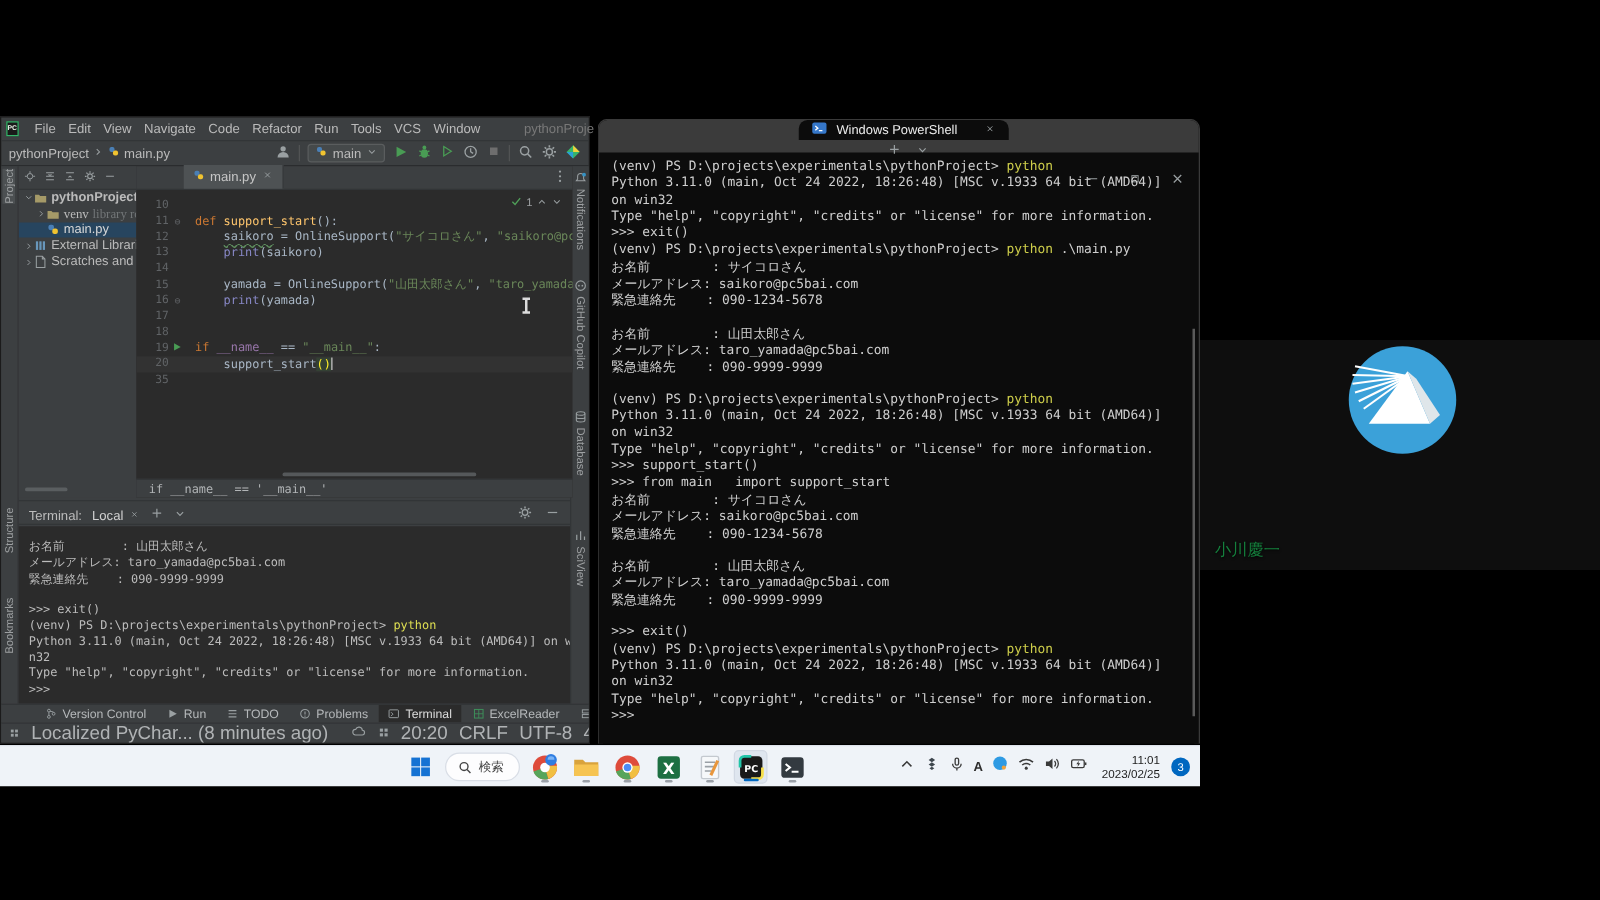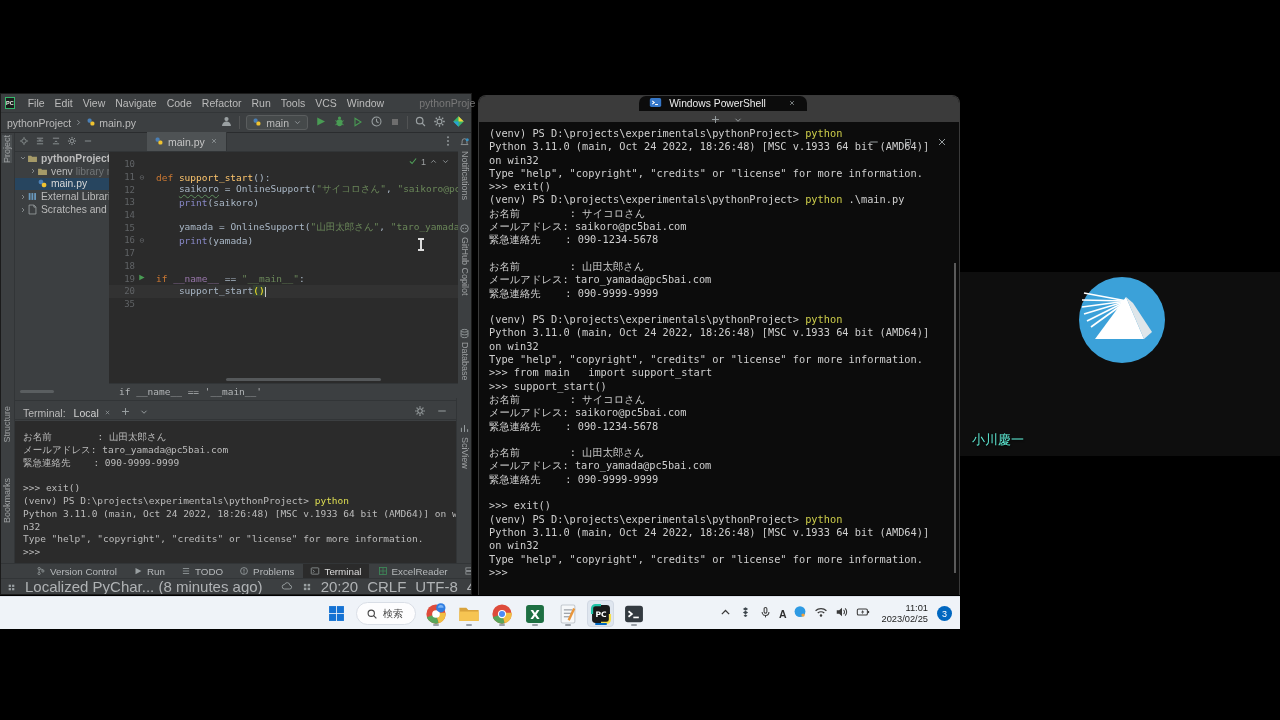--- a/index.html
+++ b/index.html
@@ -93,21 +93,21 @@
   .psbtn{width:34px;height:26px;display:flex;align-items:center;justify-content:center;}
   .pscontent{position:absolute;left:0;right:0;top:26px;bottom:0;overflow:hidden;padding:5px 4px 0 10px;
        font-family:"DejaVu Sans Mono",monospace;font-size:10.3px;}
   .psline{height:13.3px;white-space:pre;}
   .ps .c-p{color:#cfcfcf}.ps .c-y{color:#cdcd4a}
   .psscroll{position:absolute;right:3px;top:167px;height:310px;width:2px;background:#5a5a5a;}
 
   
   .tile{position:absolute;left:960px;top:272px;width:320px;height:184px;background:#0e0e0e;}
   .tile .logo{position:absolute;left:118px;top:4px;}
-  .pname{position:absolute;left:12px;bottom:7px;color:#5eead4;font-size:13px;text-shadow:0 1px 2px #000;}
+  .pname{position:absolute;left:12px;bottom:7px;color:#15803d;font-size:13px;text-shadow:0 1px 2px #000;}
 
   
   .tb{position:absolute;left:0;top:596px;width:960px;height:33px;background:#eff3f8;border-top:1px solid #dde2ea;}
   .tbcenter{position:absolute;left:323px;top:3px;height:27px;display:flex;align-items:center;gap:6px;}
   .tbbtn{width:27px;height:27px;border-radius:4px;display:flex;align-items:center;justify-content:center;position:relative;}
   .tbbtn.active{background:#dfe6ef;border:1px solid #d2d9e4;}
   .tbbtn .dash{position:absolute;bottom:1px;left:50%;transform:translateX(-50%);width:6px;height:2px;border-radius:2px;background:#9aa0a8;}
   .tbbtn.active .dash{width:12px;background:#0067c0;}
   .spill{height:23px;border-radius:12px;background:#fdfdfe;border:1px solid #d9dee6;display:flex;align-items:center;
        gap:5px;padding:0 12px 0 9px;color:#444;font-size:10px;}
@@ -385,21 +385,21 @@
                 <polyline points="4,6 8,10 12,6" fill="none" stroke="#9aa0a2" stroke-width="1.5"></polyline>
               </svg>
             </span>
             <span class="icon">
               <svg width="11" height="11" viewBox="0 0 16 16">
                 <path d="M1.5 4 L6 4 L7.5 5.5 L14.5 5.5 L14.5 13 L1.5 13 Z" fill="#a59a68"></path>
               </svg>
             </span>
             <span class="lbl" style="font-weight: bold;">pythonProject</span>
           </div>
-          <div class="trow" style="padding-left: 14px;">
+          <div class="trow" style="padding-left: 14px; font-family: Liberation Serif, serif;">
             <span class="icon">
               <svg width="8" height="8" viewBox="0 0 16 16">
                 <polyline points="6,4 10,8 6,12" fill="none" stroke="#9aa0a2" stroke-width="1.5"></polyline>
               </svg>
             </span>
             <span class="icon">
               <svg width="11" height="11" viewBox="0 0 16 16">
                 <path d="M1.5 4 L6 4 L7.5 5.5 L14.5 5.5 L14.5 13 L1.5 13 Z" fill="#a59a68"></path>
               </svg>
             </span>
@@ -739,22 +739,22 @@
         <div class="psline"><span class="c-p">緊急連絡先    : 090-1234-5678</span></div>
         <div class="psline">&nbsp;</div>
         <div class="psline"><span class="c-p">お名前        : 山田太郎さん</span></div>
         <div class="psline"><span class="c-p">メールアドレス: taro_yamada@pc5bai.com</span></div>
         <div class="psline"><span class="c-p">緊急連絡先    : 090-9999-9999</span></div>
         <div class="psline">&nbsp;</div>
         <div class="psline"><span class="c-p">(venv) PS D:\projects\experimentals\pythonProject&gt; </span><span class="c-y">python</span></div>
         <div class="psline"><span class="c-p">Python 3.11.0 (main, Oct 24 2022, 18:26:48) [MSC v.1933 64 bit (AMD64)]</span></div>
         <div class="psline"><span class="c-p">on win32</span></div>
         <div class="psline"><span class="c-p">Type "help", "copyright", "credits" or "license" for more information.</span></div>
+        <div class="psline"><span class="c-p">&gt;&gt;&gt; support_start()</span></div>
         <div class="psline"><span class="c-p">&gt;&gt;&gt; from main   import support_start</span></div>
-        <div class="psline"><span class="c-p">&gt;&gt;&gt; support_start()</span></div>
         <div class="psline"><span class="c-p">お名前        : サイコロさん</span></div>
         <div class="psline"><span class="c-p">メールアドレス: saikoro@pc5bai.com</span></div>
         <div class="psline"><span class="c-p">緊急連絡先    : 090-1234-5678</span></div>
         <div class="psline">&nbsp;</div>
         <div class="psline"><span class="c-p">お名前        : 山田太郎さん</span></div>
         <div class="psline"><span class="c-p">メールアドレス: taro_yamada@pc5bai.com</span></div>
         <div class="psline"><span class="c-p">緊急連絡先    : 090-9999-9999</span></div>
         <div class="psline">&nbsp;</div>
         <div class="psline"><span class="c-p">&gt;&gt;&gt; exit()</span></div>
         <div class="psline"><span class="c-p">(venv) PS D:\projects\experimentals\pythonProject&gt; </span><span class="c-y">python</span></div>

